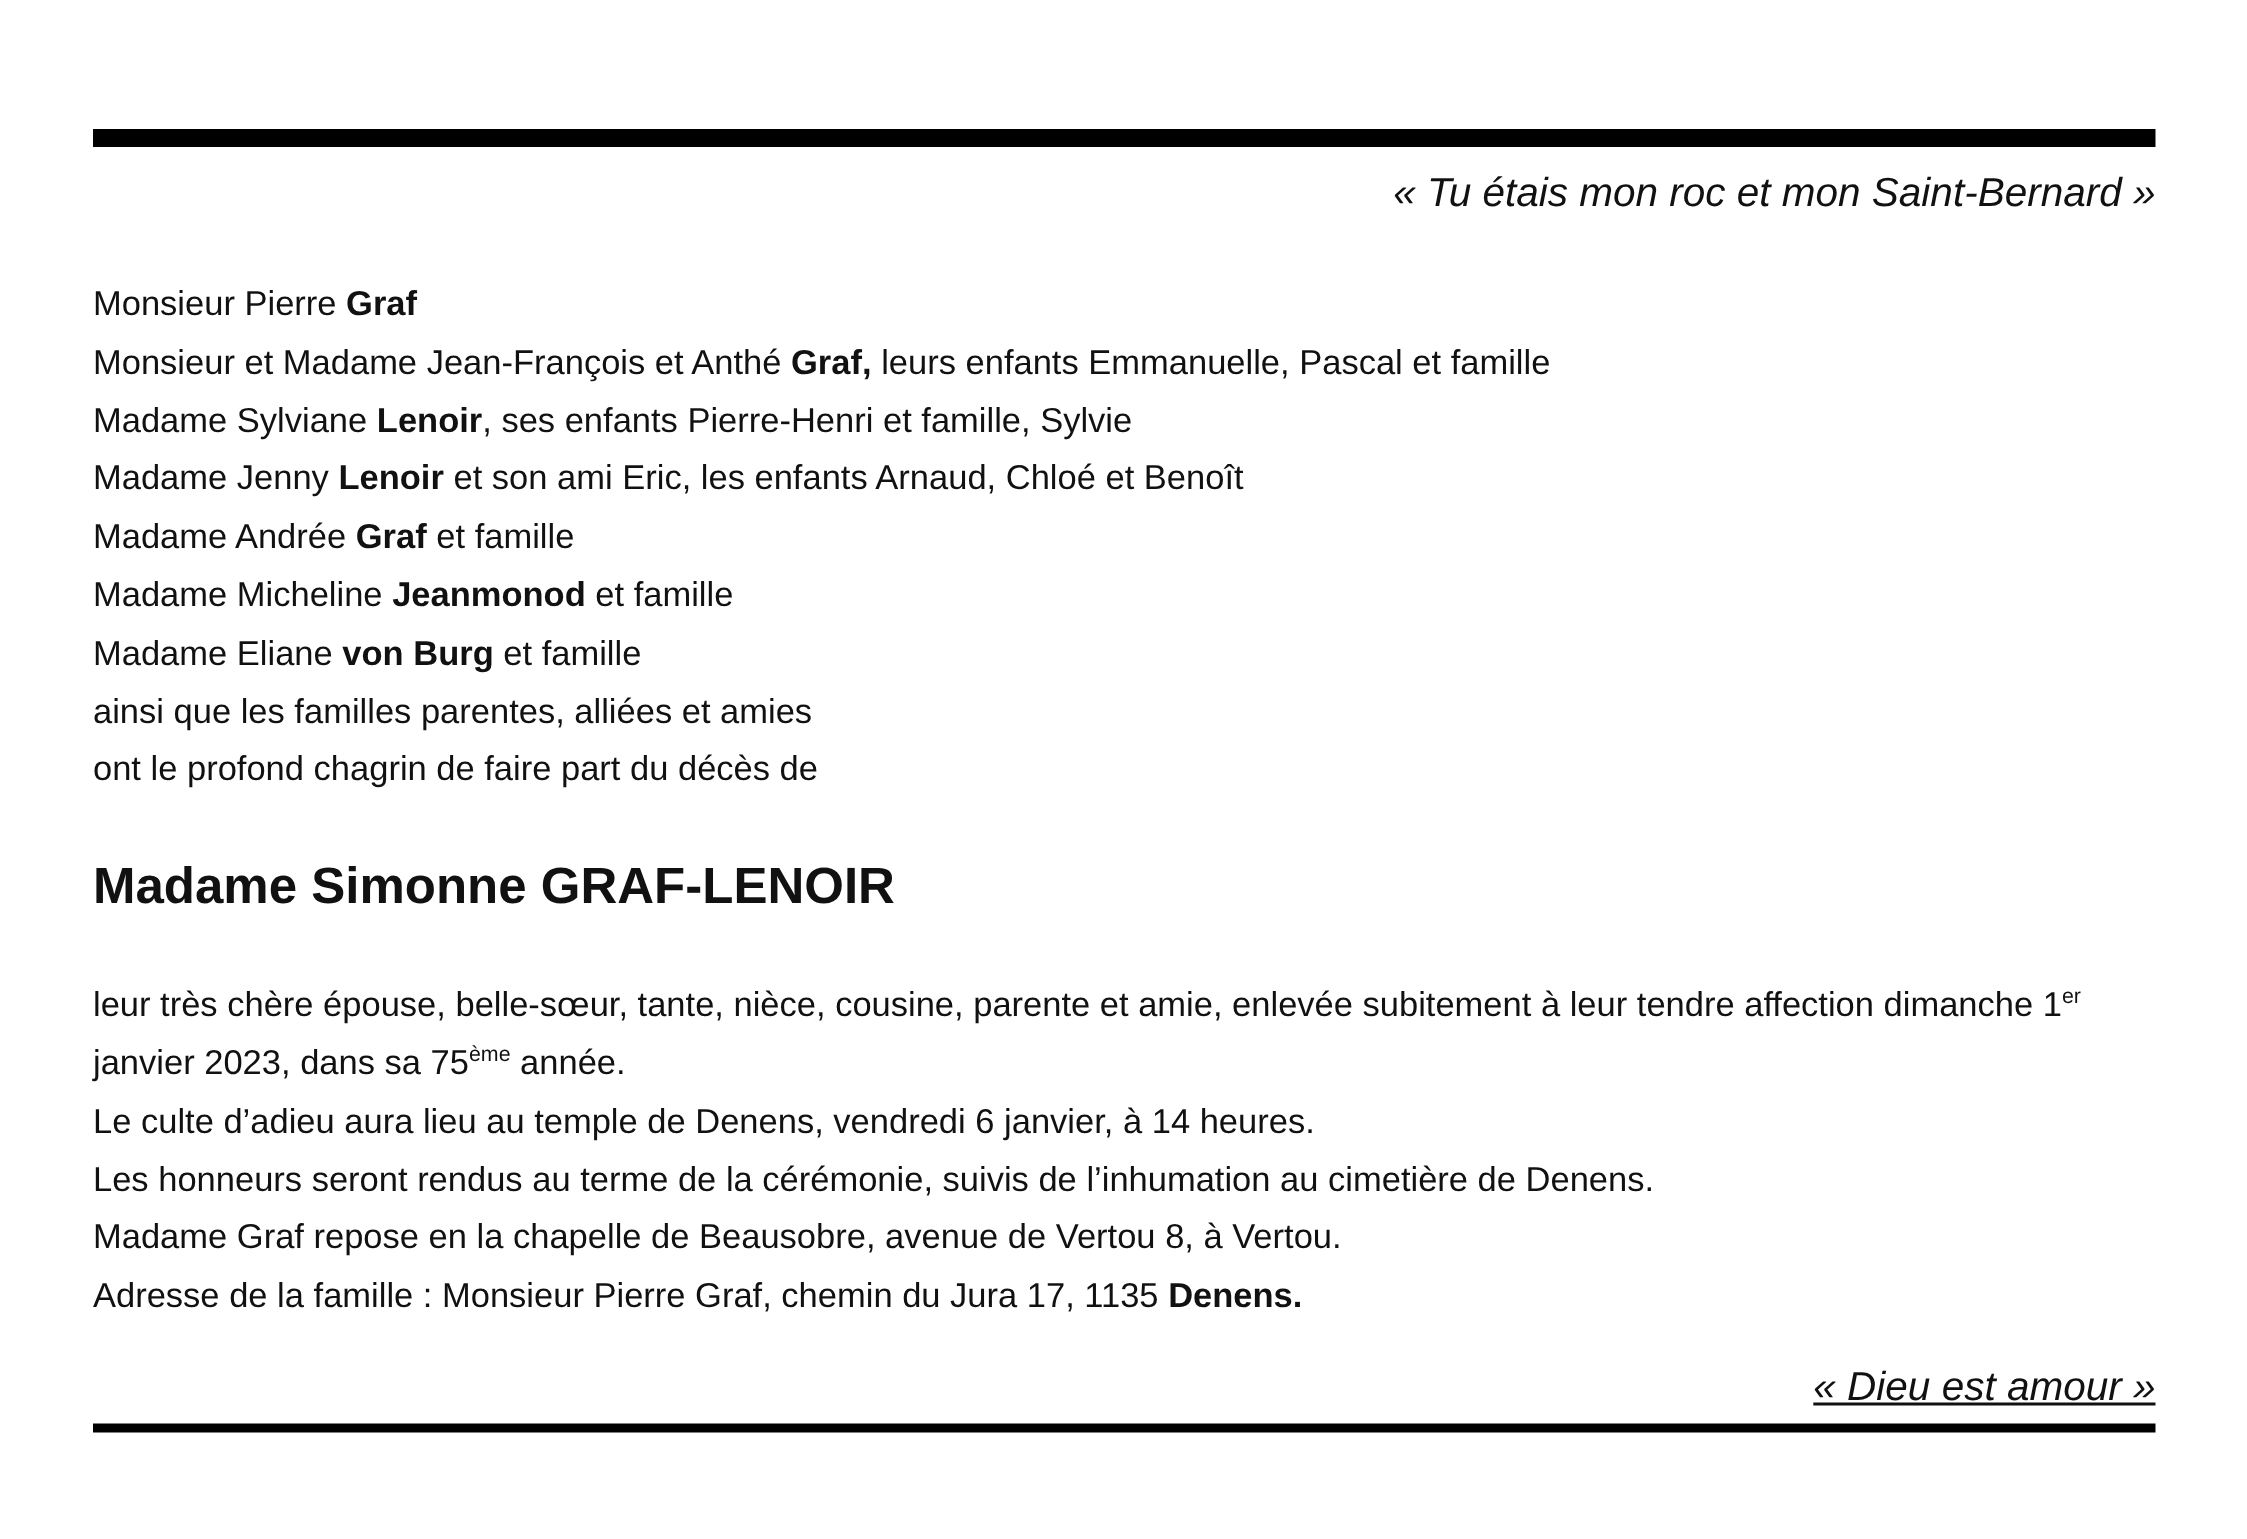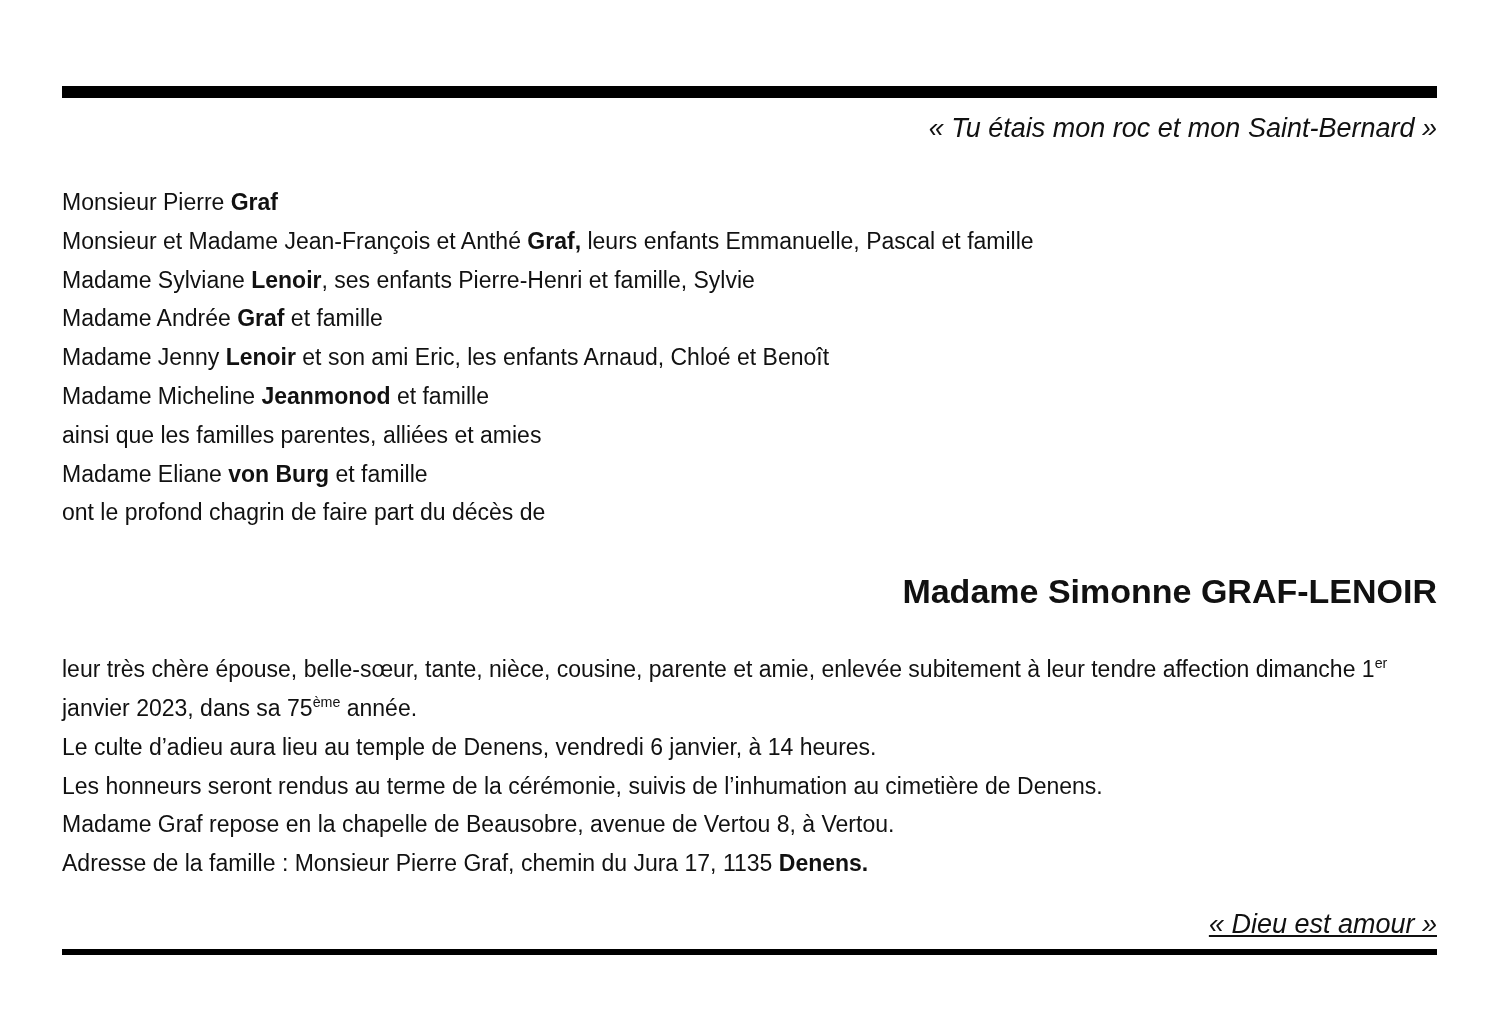--- a/index.html
+++ b/index.html
@@ -44,21 +44,21 @@
   .quote-bottom { margin-top: 26px; text-decoration: underline; }
   .family-list { margin-top: 40px; }
   .line {
     font-size: 23px;
     line-height: 38.8px;
     font-weight: 400;
   }
   .line strong, .title { font-weight: 700; }
   .title {
     margin-top: 36px;
-    text-align: right;
+    text-align: left;
     font-size: 34px;
     line-height: 46px;
   }
   .notice { margin-top: 36px; }
   sup {
     font-size: 0.62em;
     line-height: 0;
     vertical-align: super;
   }
 </style>
@@ -69,25 +69,25 @@
   <div class="content">
 
     <div class="rule rule-top"></div>
 
     <div class="quote quote-top">« Tu étais mon roc et mon Saint-Bernard »</div>
 
     <div class="family-list">
       <p class="line"><span>Monsieur Pierre </span><strong>Graf</strong><span></span></p>
       <p class="line"><span>Monsieur et Madame Jean-François et Anthé </span><strong>Graf,</strong><span> leurs enfants Emmanuelle, Pascal et famille</span></p>
       <p class="line"><span>Madame Sylviane </span><strong>Lenoir</strong><span>, ses enfants Pierre-Henri et famille, Sylvie</span></p>
+      <p class="line"><span>Madame Jenny </span><strong>Lenoir</strong><span> et son ami Eric, les enfants Arnaud, Chloé et Benoît</span></p>
       <p class="line"><span>Madame Andrée </span><strong>Graf</strong><span> et famille</span></p>
-      <p class="line"><span>Madame Jenny </span><strong>Lenoir</strong><span> et son ami Eric, les enfants Arnaud, Chloé et Benoît</span></p>
       <p class="line"><span>Madame Micheline </span><strong>Jeanmonod</strong><span> et famille</span></p>
+      <p class="line"><span>Madame Eliane </span><strong>von Burg</strong><span> et famille</span></p>
       <p class="line"><span>ainsi que les familles parentes, alliées et amies</span><strong></strong><span></span></p>
-      <p class="line"><span>Madame Eliane </span><strong>von Burg</strong><span> et famille</span></p>
       <p class="line"><span>ont le profond chagrin de faire part du décès de</span><strong></strong><span></span></p>
     </div>
 
     <h1 class="title">Madame Simonne GRAF-LENOIR</h1>
 
     <div class="notice">
       <p class="line"><span>leur très chère épouse, belle-sœur, tante, nièce, cousine, parente et amie, enlevée subitement à leur tendre affection dimanche 1</span><sup>er</sup><span> janvier 2023, dans sa 75</span><sup>ème</sup><span> année.</span></p>
       <p class="line">Le culte d’adieu aura lieu au temple de Denens, vendredi 6 janvier, à 14 heures.</p>
       <p class="line">Les honneurs seront rendus au terme de la cérémonie, suivis de l’inhumation au cimetière de Denens.</p>
       <p class="line">Madame Graf repose en la chapelle de Beausobre, avenue de Vertou 8, à Vertou.</p>

